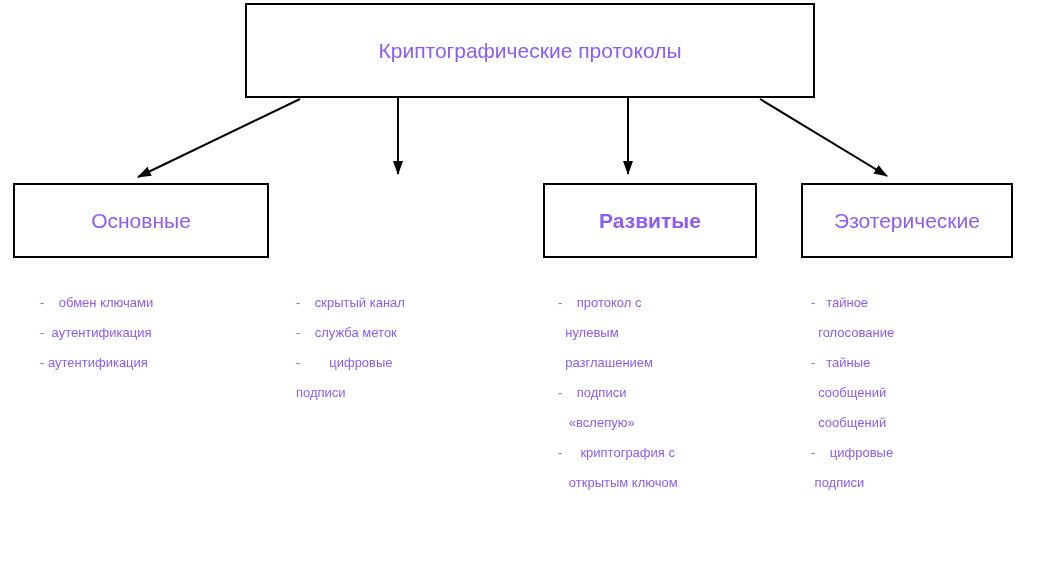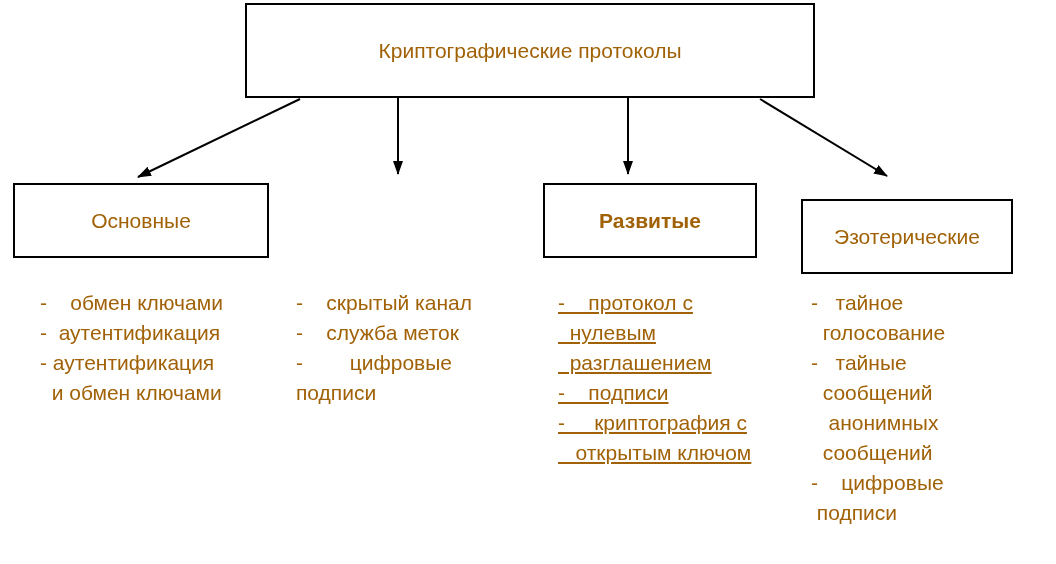--- a/index.html
+++ b/index.html
@@ -2,55 +2,55 @@
 <html><head>
 <meta charset="utf-8">
 <style>
   html, body { margin: 0; padding: 0; background: #ffffff; }
   .canvas {
     position: relative;
     width: 1056px;
     height: 564px;
     background: #ffffff;
     font-family: "Liberation Sans", "DejaVu Sans", sans-serif;
-    color: #a16207;
+    color: #8b5cf6;
     overflow: hidden;
   }
   .box {
     position: absolute;
     box-sizing: border-box;
     border: 2px solid #000000;
     background: #ffffff;
     display: flex;
     align-items: center;
     justify-content: center;
     text-align: center;
   }
   .root-box  { left: 245px; top: 3px;   width: 570px; height: 95px; font-size: 21px; }
   .cat-box   { font-size: 21px; }
   .c1 { left: 13px;  top: 183px; width: 256px; height: 75px; }
   .c2 { left: 279px; top: 183px; width: 218px; height: 75px; }
   .c3 { left: 543px; top: 183px; width: 214px; height: 75px; font-weight: bold; }
-  .c4 { left: 801px; top: 183px; width: 212px; height: 75px; margin-top: 16px; }
+  .c4 { left: 801px; top: 183px; width: 212px; height: 75px; }
   .connectors {
     position: absolute;
     left: 0; top: 0;
     width: 1056px; height: 564px;
     pointer-events: none;
   }
   .list {
     position: absolute;
     top: 288px;
-    font-size: 21px;
+    font-size: 13px;
     line-height: 30px;
   }
   .list div { white-space: pre; }
   .l1 { left: 40px;  }
   .l2 { left: 296px; }
-  .l3 { left: 558px; text-decoration: underline; }
+  .l3 { left: 558px; }
   .l4 { left: 811px; }
 </style>
 </head>
 <body>
 
 <div class="canvas">
 
   <svg class="connectors" viewBox="0 0 1056 564">
     <defs>
       <marker id="ah" markerWidth="16" markerHeight="12" refX="13" refY="5" orient="auto" markerUnits="userSpaceOnUse">
@@ -74,43 +74,42 @@
     <span>Развитые</span>
   </div>
   <div class="box cat-box c4">
     <span>Эзотерические</span>
   </div>
 
   <div class="list l1">
     <div>-    обмен ключами</div>
     <div>-  аутентификация</div>
     <div>- аутентификация</div>
-    <div>  и обмен ключами</div>
   </div>
 
   <div class="list l2">
     <div>-    скрытый канал</div>
     <div>-    служба меток</div>
     <div>-        цифровые</div>
     <div>подписи</div>
   </div>
 
   <div class="list l3">
     <div>-    протокол с</div>
     <div>  нулевым</div>
     <div>  разглашением</div>
     <div>-    подписи</div>
+    <div>   «вслепую»</div>
     <div>-     криптография с</div>
     <div>   открытым ключом</div>
   </div>
 
   <div class="list l4">
     <div>-   тайное</div>
     <div>  голосование</div>
     <div>-   тайные</div>
     <div>  сообщений</div>
-    <div>   анонимных</div>
     <div>  сообщений</div>
     <div>-    цифровые</div>
     <div> подписи</div>
   </div>
 
 </div>
 
 </body></html>

